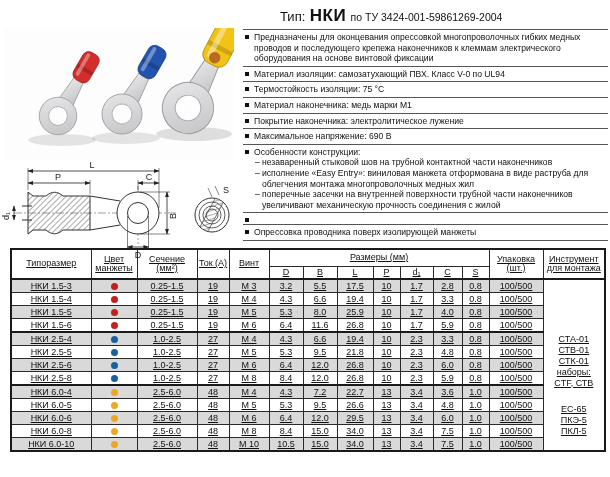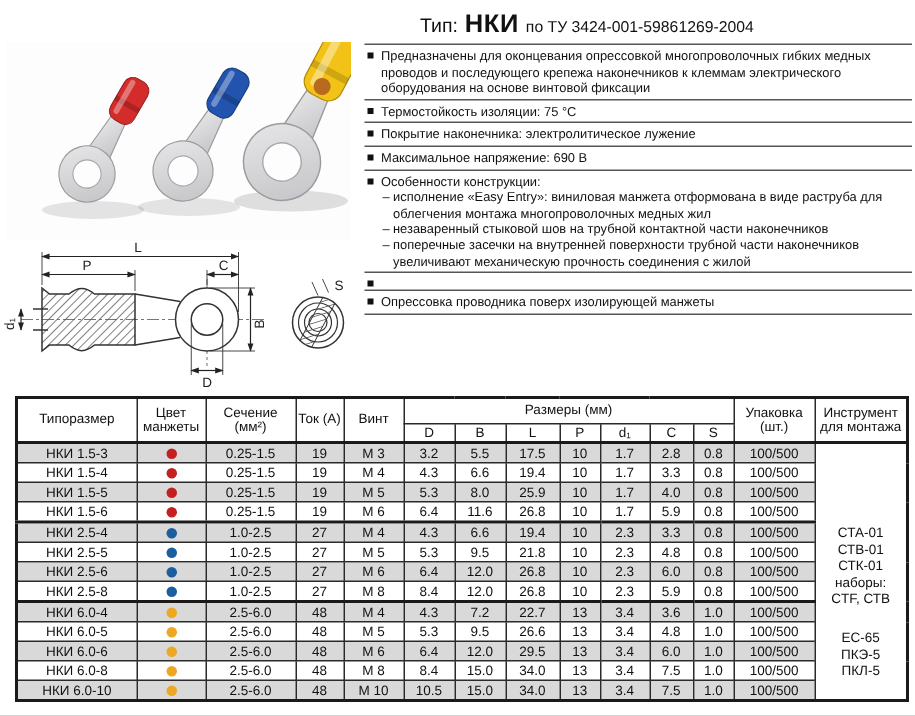--- a/index.html
+++ b/index.html
@@ -24,21 +24,21 @@
   .ftext { flex:1; }
   .ftext > span { display:block; }
   .sub { position:relative; padding-left:8px; }
   .sub::before { content:"–"; position:absolute; left:1px; top:0; }
   
   .photo { position:absolute; left:4px; top:28px; width:230px; height:133px; }
   
   .diagram { position:absolute; left:2px; top:158px; width:238px; height:102px; }
   .diagram text { font-size:9px; fill:#222; }
   
-  .spec-table-wrap { position:absolute; left:10px; top:264px; }
+  .spec-table-wrap { position:absolute; left:10px; top:248px;text-decoration:underline; }
   table.spec {
     border-collapse:collapse; table-layout:fixed; width:594px;
     font-size:9px; border:2px solid #1a1a1a;
   }
   table.spec th, table.spec td {
     border:1px solid #2a2a2a; text-align:center; vertical-align:middle;
     padding:0 1px; overflow:hidden;
   }
   table.spec thead th { font-weight:normal; font-size:9px; line-height:9.5px; padding:1px; }
   table.spec thead tr.h1 th { height:17px; }
@@ -109,41 +109,53 @@
   <ul class="features">
     <li>
       <span class="sq"></span>
       <div class="ftext">
           <span>Предназначены для оконцевания опрессовкой многопроволочных гибких медных проводов и последующего крепежа наконечников к клеммам электрического оборудования на основе винтовой фиксации</span>
         </div>
     </li>
     <li>
       <span class="sq"></span>
       <div class="ftext">
+          <span>Материал изоляции: самозатухающий ПВХ. Класс V-0 по UL94</span>
+        </div>
+    </li>
+    <li>
+      <span class="sq"></span>
+      <div class="ftext">
           <span>Термостойкость изоляции: 75 °C</span>
         </div>
     </li>
     <li>
       <span class="sq"></span>
       <div class="ftext">
+          <span>Материал наконечника: медь марки М1</span>
+        </div>
+    </li>
+    <li>
+      <span class="sq"></span>
+      <div class="ftext">
           <span>Покрытие наконечника: электролитическое лужение</span>
         </div>
     </li>
     <li>
       <span class="sq"></span>
       <div class="ftext">
           <span>Максимальное напряжение: 690 В</span>
         </div>
     </li>
     <li>
       <span class="sq"></span>
       <div class="ftext">
         <span>Особенности конструкции:</span>
+        <span class="sub">незаваренный стыковой шов на трубной контактной части наконечников</span>
         <span class="sub">исполнение «Easy Entry»: виниловая манжета отформована в виде раструба для облегчения монтажа многопроволочных медных жил</span>
-        <span class="sub">незаваренный стыковой шов на трубной контактной части наконечников</span>
         <span class="sub">поперечные засечки на внутренней поверхности трубной части наконечников увеличивают механическую прочность соединения с жилой</span>
       </div>
     </li>
     <li>
       <span class="sq"></span>
     </li>
     <li>
       <span class="sq"></span>
       <div class="ftext">
           <span>Опрессовка проводника поверх изолирующей манжеты</span>

